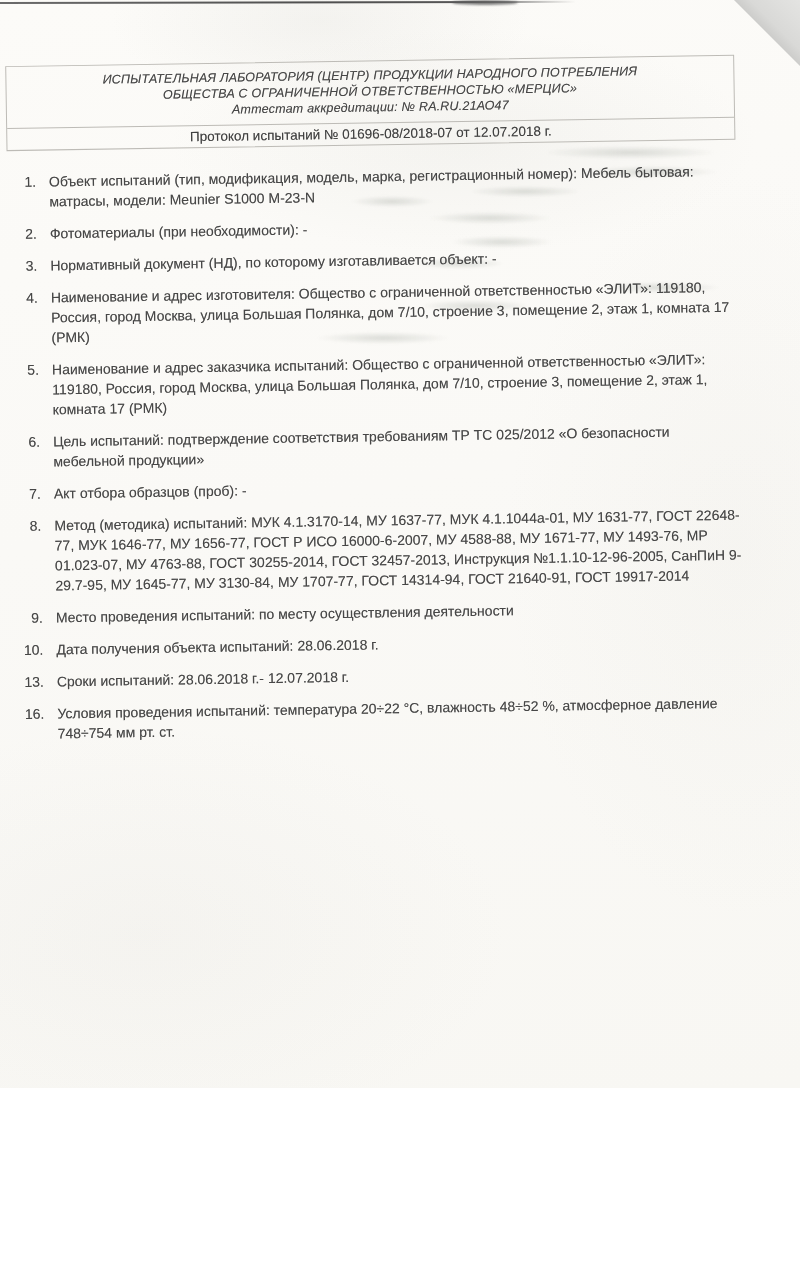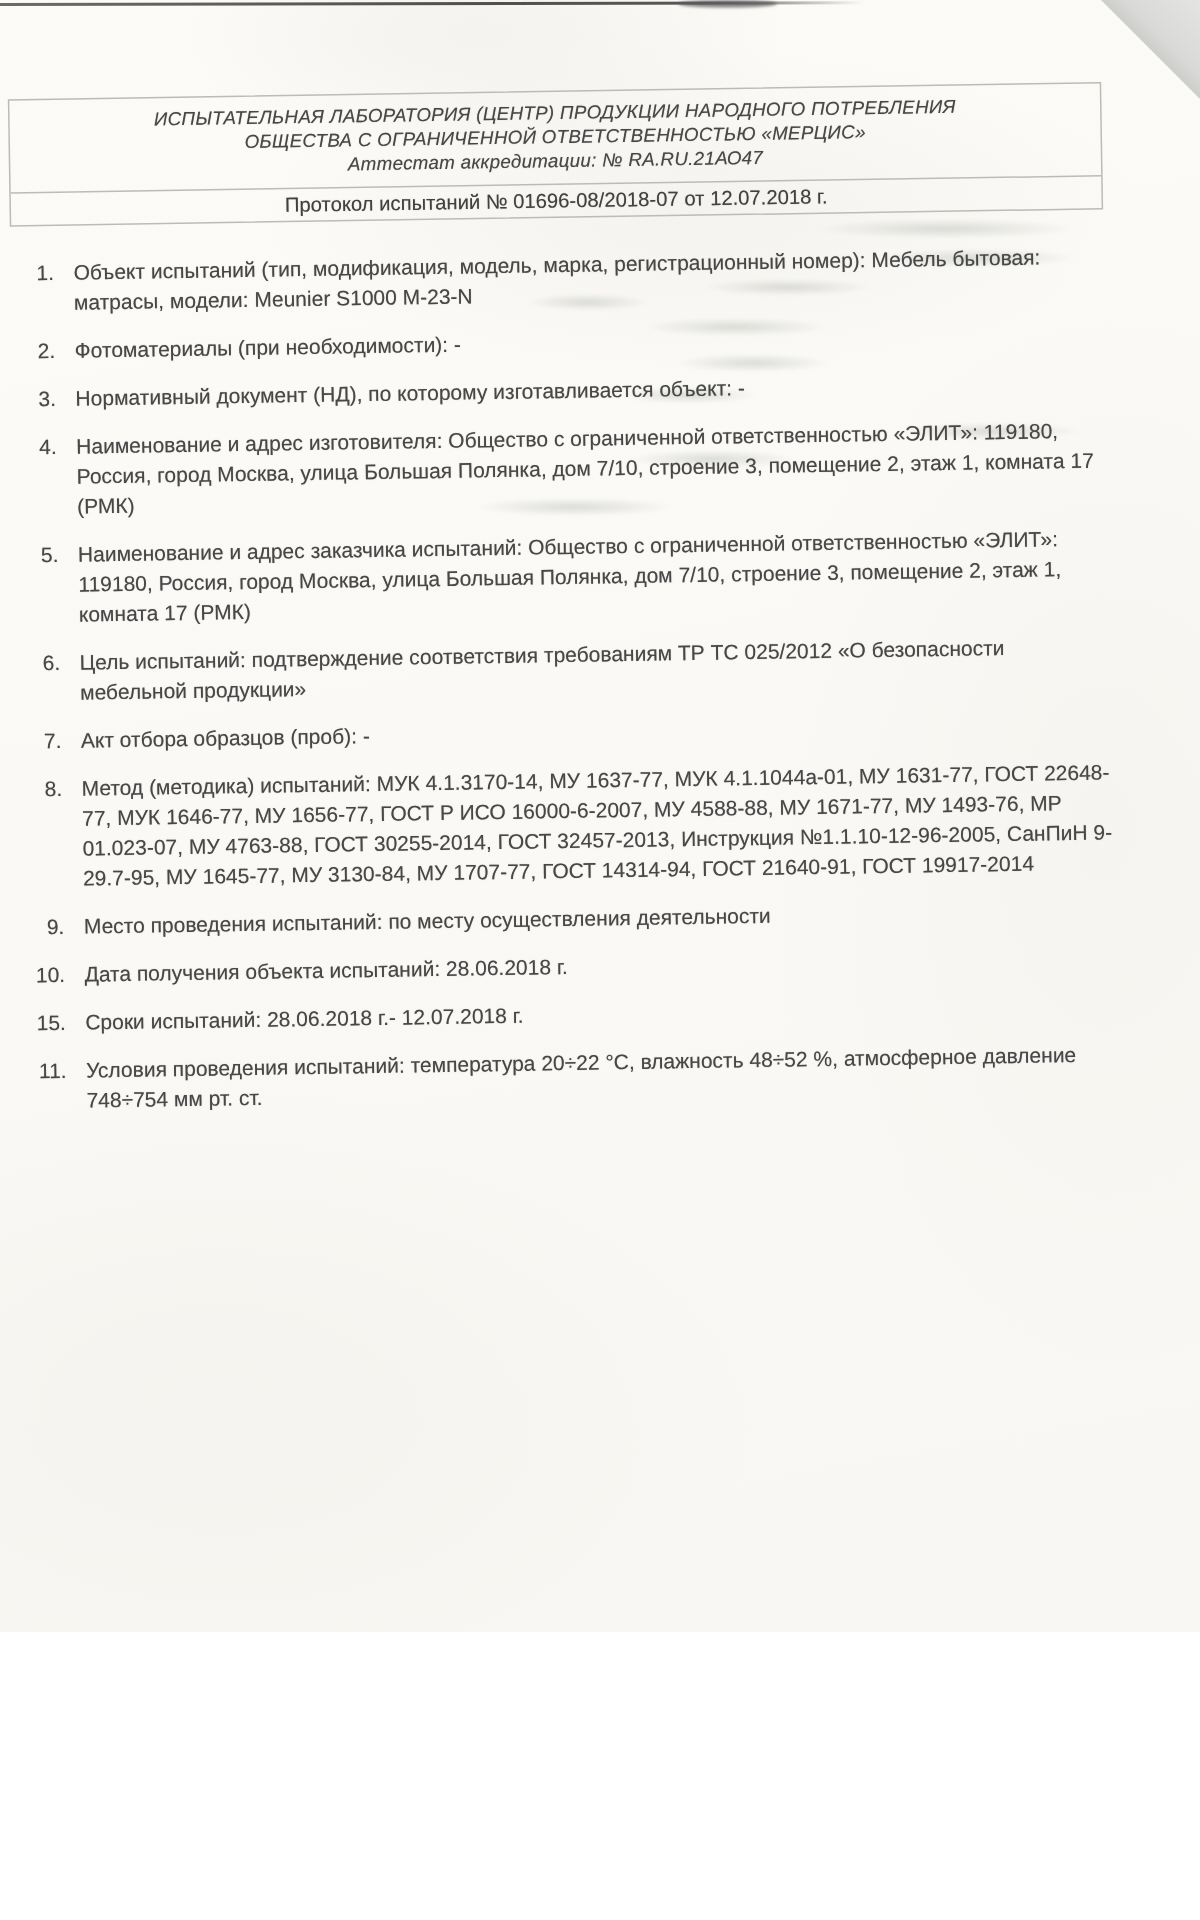--- a/index.html
+++ b/index.html
@@ -160,26 +160,26 @@
         <span class="num">9.</span>
         <span class="txt">Место проведения испытаний: по месту осуществления деятельности</span>
       </div>
 
       <div class="item">
         <span class="num">10.</span>
         <span class="txt">Дата получения объекта испытаний: 28.06.2018 г.</span>
       </div>
 
       <div class="item">
-        <span class="num">15.</span>
+        <span class="num">13.</span>
         <span class="txt">Сроки испытаний: 28.06.2018 г.- 12.07.2018 г.</span>
       </div>
 
       <div class="item">
-        <span class="num">11.</span>
+        <span class="num">16.</span>
         <span class="txt">Условия проведения испытаний: температура 20÷22 °С, влажность 48÷52 %, атмосферное давление 748÷754 мм рт. ст.</span>
       </div>
 
     </div>
 
     <div class="footer">Лист 2 из 6</div>
 
   </div>
 </div>
 

